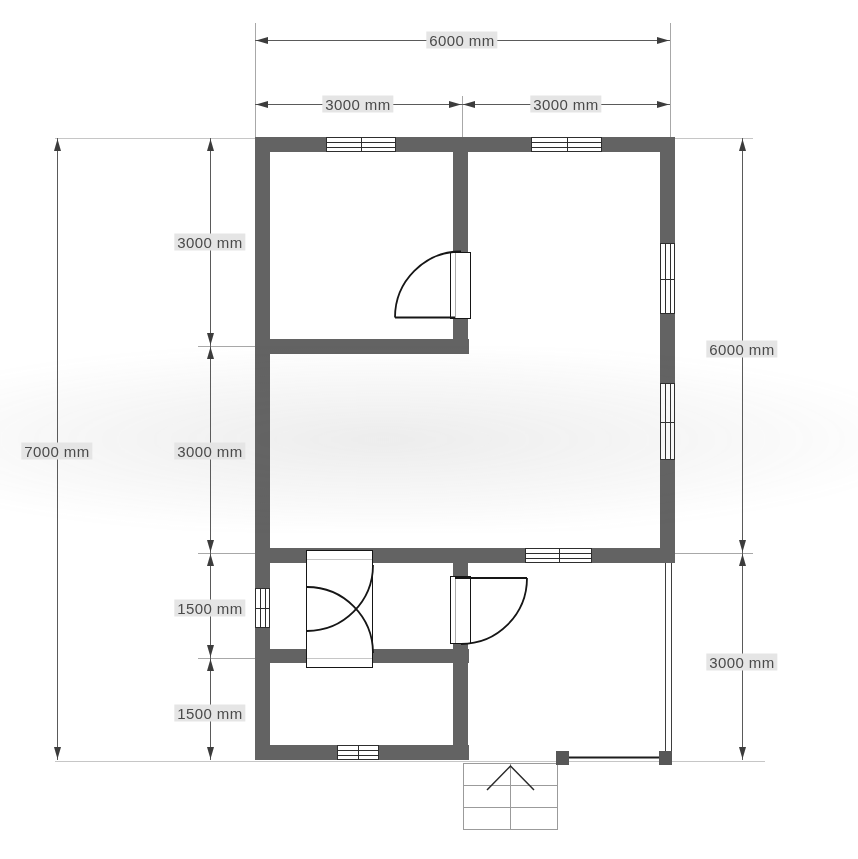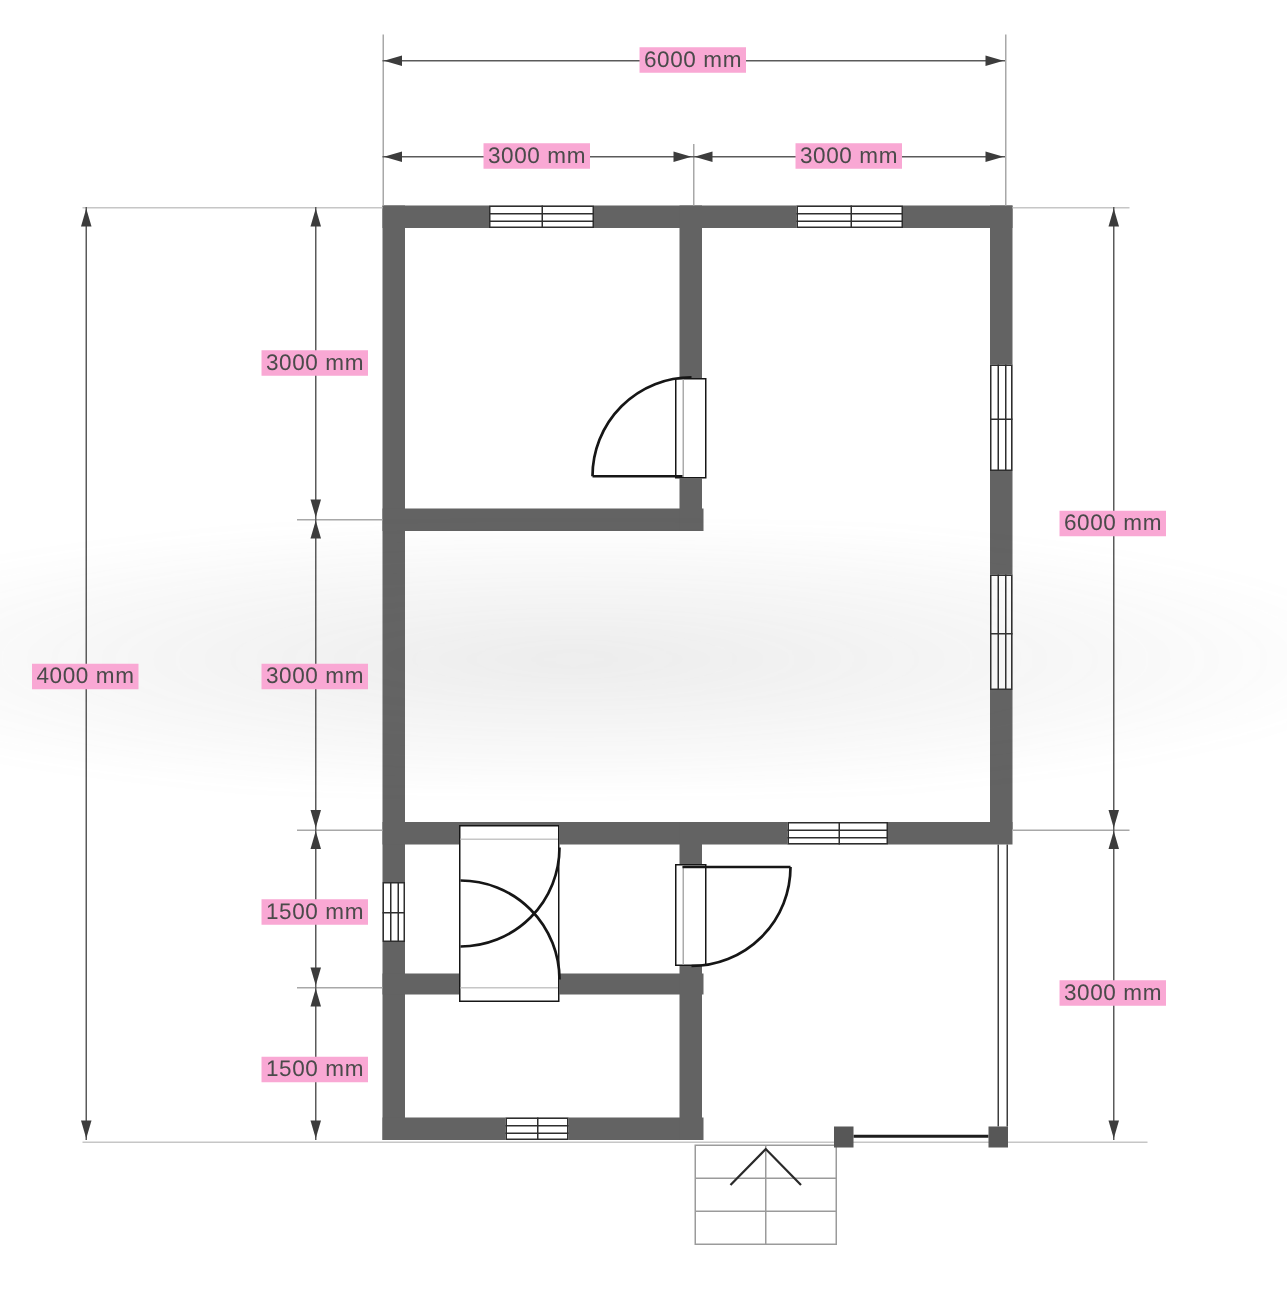--- a/index.html
+++ b/index.html
@@ -19,21 +19,21 @@
   .door.corridor::after{content:"";position:absolute;left:0;right:0;bottom:8px;height:1px;background:#c6c6c6;}
   svg.overlay{position:absolute;left:0;top:0;z-index:3;}
   .watermark-band{position:absolute;left:-30px;right:-30px;top:352px;height:175px;z-index:4;
       background:radial-gradient(ellipse 60% 55% at 45% 50%,rgba(110,110,110,0.13),rgba(110,110,110,0.05) 62%,rgba(110,110,110,0) 100%);
       filter:blur(6px);pointer-events:none;}
   .watermark{position:absolute;left:432px;top:437px;transform:translate(-50%,-50%);
       font-size:92px;font-weight:bold;letter-spacing:-4px;white-space:nowrap;z-index:4;
       color:rgba(255,255,255,0.88);
       text-shadow:0 0 2px rgba(205,205,205,0.95),0 0 10px rgba(175,175,175,0.65),0 3px 18px rgba(150,150,150,0.4);
       pointer-events:none;}
-  .dim-label{position:absolute;transform:translate(-50%,-50%);background:#f9a8d4;padding:0 3px;
+  .dim-label{position:absolute;transform:translate(-50%,-50%);background:#e5e5e5;padding:0 3px;
       font-size:15px;color:#4a4a4a;white-space:nowrap;z-index:5;letter-spacing:0.4px;}
 </style>
 </head>
 <body>
 
 <div class="canvas">
 
   <div class="wall" style="left: 255px; top: 137px; width: 420px; height: 15px; background: rgb(99, 99, 99);"></div>
   <div class="wall" style="left: 255px; top: 137px; width: 15px; height: 623px; background: rgb(99, 99, 99);"></div>
   <div class="wall" style="left: 660px; top: 137px; width: 15px; height: 416px; background: rgb(99, 99, 99);"></div>
@@ -126,21 +126,21 @@
       <rect x="556" y="751" width="13" height="14" fill="#575757"></rect>
       <rect x="659" y="751" width="13" height="14" fill="#575757"></rect>
     </g>
   </svg>
 
   <div class="watermark-band"></div>
 
   <div class="dim-label" style="left:462px;top:40px;">6000 mm</div>
   <div class="dim-label" style="left:358px;top:104px;">3000 mm</div>
   <div class="dim-label" style="left:566px;top:104px;">3000 mm</div>
-  <div class="dim-label" style="left:57px;top:451px;">4000 mm</div>
+  <div class="dim-label" style="left:57px;top:451px;">7000 mm</div>
   <div class="dim-label" style="left:210px;top:242px;">3000 mm</div>
   <div class="dim-label" style="left:210px;top:451px;">3000 mm</div>
   <div class="dim-label" style="left:210px;top:608px;">1500 mm</div>
   <div class="dim-label" style="left:210px;top:713px;">1500 mm</div>
   <div class="dim-label" style="left:742px;top:349px;">6000 mm</div>
   <div class="dim-label" style="left:742px;top:662px;">3000 mm</div>
 
 </div>
 
 </body></html>

